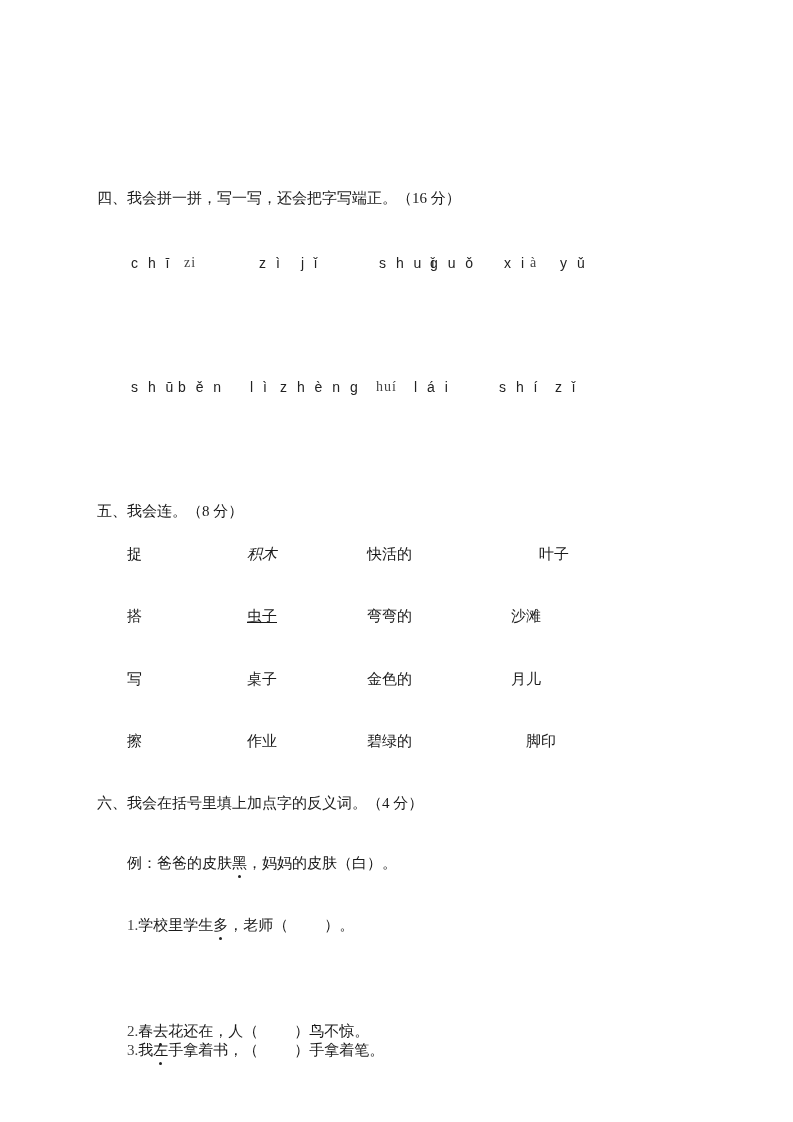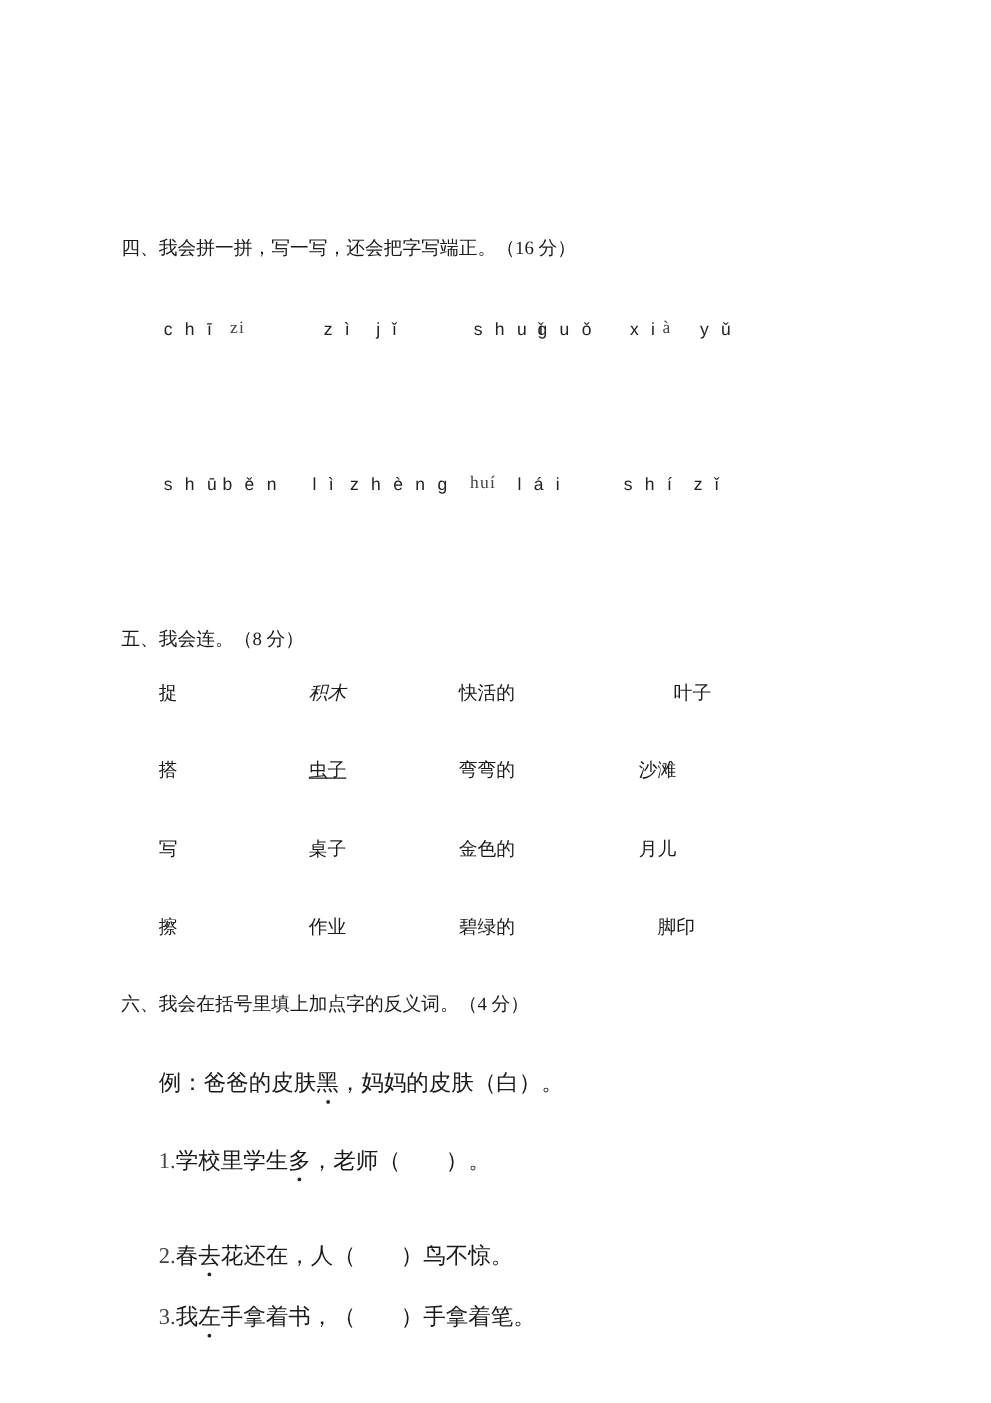--- a/index.html
+++ b/index.html
@@ -7,21 +7,21 @@
       width: 793px; height: 1122px; position: relative; overflow: hidden;
       font-family: "DejaVu Sans", "Liberation Sans", sans-serif;
       color: #1a1a1a;
     }
     .abs { position: absolute; white-space: nowrap; }
     .heading { font-size: 15px; left: 97px; }
     .heading .score { font-family: "Liberation Serif", "DejaVu Serif", serif; font-size: 15px; }
     .py { font-size: 14px; letter-spacing: 3px; font-family: "Liberation Sans", "DejaVu Sans", sans-serif; color: #222; }
     .py.serif { font-family: "Liberation Serif", "DejaVu Serif", serif; letter-spacing: 1px; color: #444; }
     .word { font-size: 15px; }
-    .sent { font-size: 18px; left: 127px; }
+    .sent { font-size: 15px; left: 127px; }
     .sent .num { font-family: "Liberation Serif", "DejaVu Serif", serif; color: #444; }
     .dotted { position: relative; display: inline-block; }
     .dotted::after {
       content: ""; position: absolute; left: 50%; bottom: -5px;
       width: 3px; height: 3px; margin-left: -1.5px; border-radius: 50%; background: #222;
     }
     .blank { display: inline-block; width: 36px; }
   </style>
 </head>
 <body>
@@ -78,19 +78,19 @@
 </div>
 
 <div class="abs sent" style="top:854px;">
   <span>例：爸爸的皮肤</span><span class="dotted">黑</span><span>，妈妈的皮肤（白）。</span>
 </div>
 
 <div class="abs sent" style="top:916px;">
   <span class="num">1.</span><span>学校里学生</span><span class="dotted">多</span><span>，老师（</span><span class="blank"></span><span>）。</span>
 </div>
 
-<div class="abs sent" style="top:992px;text-align:center;">
+<div class="abs sent" style="top:1022px;text-align:center;">
   <span class="num">2.</span><span>春</span><span class="dotted">去</span><span>花还在，人（</span><span class="blank"></span><span>）鸟不惊。</span>
 </div>
 
 <div class="abs sent" style="top:1041px;">
   <span class="num">3.</span><span>我</span><span class="dotted">左</span><span>手拿着书，（</span><span class="blank"></span><span>）手拿着笔。</span>
 </div>
 
 </body></html>

